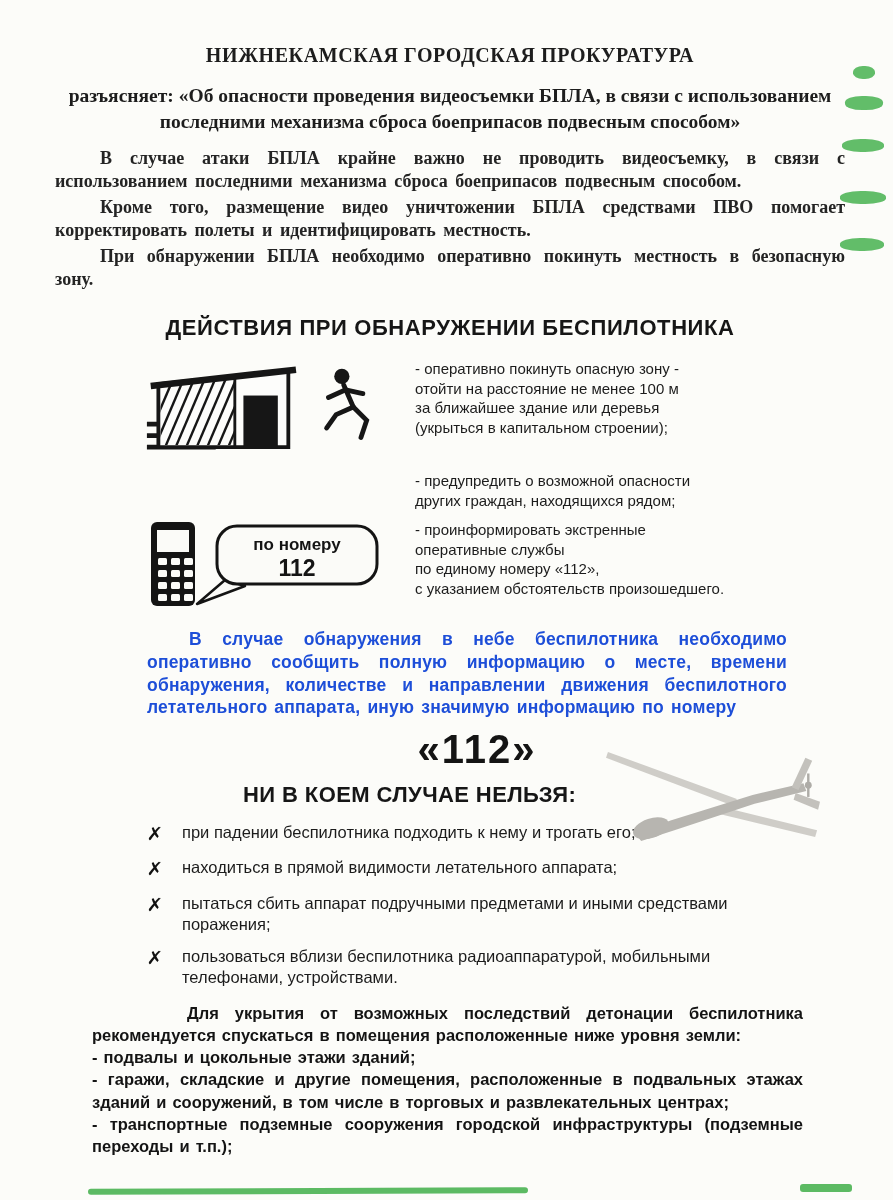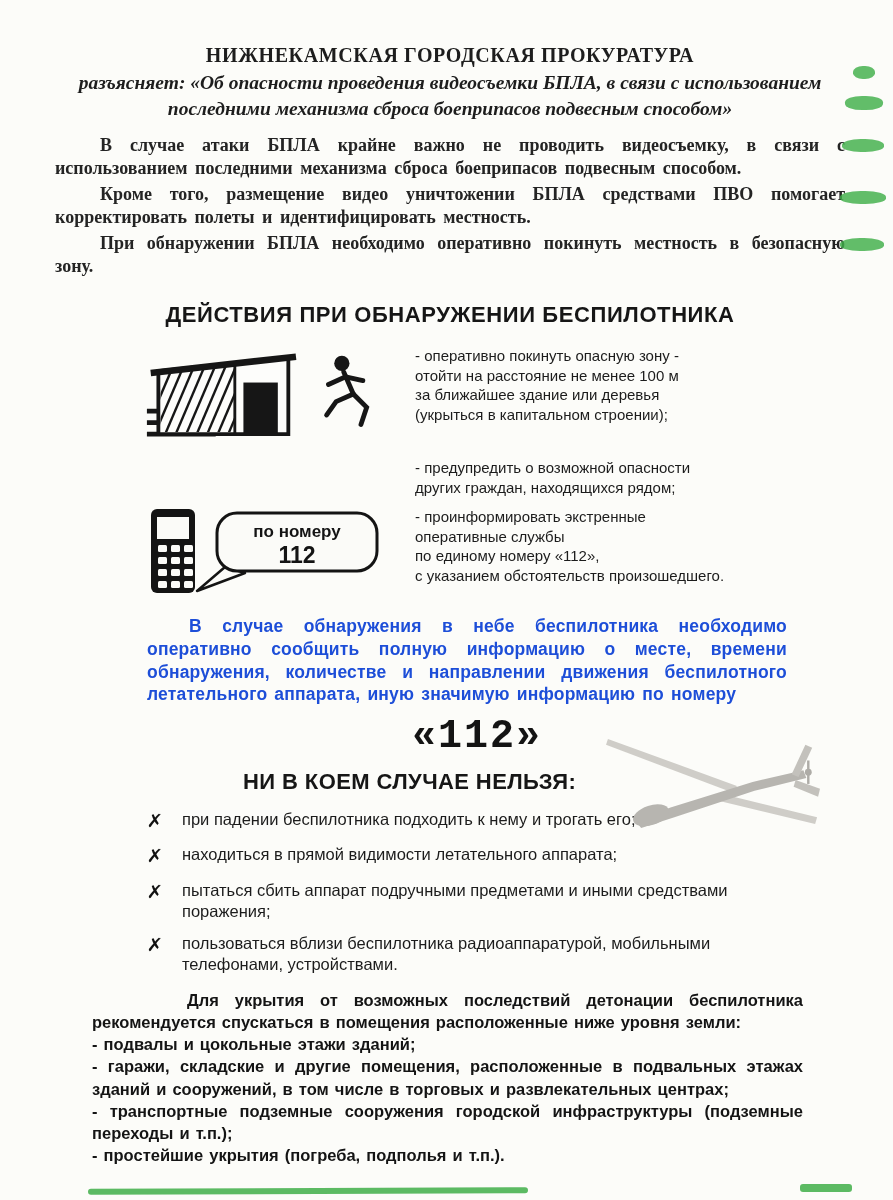--- a/index.html
+++ b/index.html
@@ -11,21 +11,21 @@
     overflow:hidden;
     box-sizing:border-box;
     padding:42px 48px 0 55px;
     color:#242424;
     font-family:"Liberation Serif","DejaVu Serif",serif;
   }
 
   
   .header { text-align:center; font-weight:bold; font-size:19.5px; line-height:1.32; margin-bottom:12px; color:#1d1d1d; }
   .header .org { display:block; letter-spacing:0.6px; font-size:20px; }
-  .header .sub { display:block; margin-top:2px;font-style:italic; }
+  .header .sub { display:block; margin-top:15px; }
 
   
   .intro p { margin:3px 0; text-align:justify; text-indent:45px; font-size:18px; line-height:1.28; word-spacing:3px;font-weight:bold; }
 
   
   .actions-heading {
     font-family:"Liberation Sans","DejaVu Sans",sans-serif;
     font-weight:bold; font-size:22px; text-align:center;
     letter-spacing:0.6px; margin:24px 0 16px; color:#161616;
   }
@@ -37,21 +37,21 @@
   }
 
   
   .report {
     font-family:"Liberation Sans","DejaVu Sans",sans-serif;
     font-weight:bold; font-size:17.5px; line-height:1.3;
     text-align:justify; text-indent:42px; letter-spacing:0.2px;
     margin:14px 58px 0 92px; color:#1d4ed8; word-spacing:2px;
   }
   .report-number {
-    font-family:Liberation Mono, monospace;
+    font-family:Liberation Sans, sans-serif;
     font-weight:bold; font-size:40px; letter-spacing:2px;
     text-align:center; margin:8px 38px 0 92px; color:#141414;
   }
 
   
   .forbidden { position:relative; margin:10px 38px 0 92px; }
   .forbidden-heading {
     font-family:"Liberation Sans","DejaVu Sans",sans-serif;
     font-weight:bold; font-size:22px; letter-spacing:0.4px;
     margin:0 0 14px 96px; color:#161616;
@@ -208,21 +208,20 @@
       <span class="x-mark">✗</span>
       <span>пользоваться вблизи беспилотника радиоаппаратурой, мобильными телефонами, устройствами.</span>
     </div>
   </div>
 
   <div class="shelter">
     <p class="intro-p">Для укрытия от возможных последствий детонации беспилотника рекомендуется спускаться в помещения расположенные ниже уровня земли:</p>
     <p>- подвалы и цокольные этажи зданий;</p>
     <p>- гаражи, складские и другие помещения, расположенные в подвальных этажах зданий и сооружений, в том числе в торговых и развлекательных центрах;</p>
     <p>- транспортные подземные сооружения городской инфраструктуры (подземные переходы и т.п.);</p>
-    <p>- простейшие укрытия (погреба, подполья и т.п.).</p>
   </div>
 
   <div class="gmark" style="left:853px; top:66px;  width:22px; height:13px;"></div>
   <div class="gmark" style="left:845px; top:96px;  width:38px; height:14px;"></div>
   <div class="gmark" style="left:842px; top:139px; width:42px; height:13px;"></div>
   <div class="gmark" style="left:840px; top:191px; width:46px; height:13px;"></div>
   <div class="gmark" style="left:840px; top:238px; width:44px; height:13px;"></div>
   <div class="gline" style="left:88px;  top:1188px; width:440px; height:6px; transform:rotate(-0.2deg);"></div>
   <div class="gline" style="left:800px; top:1184px; width:52px; height:8px;"></div>
 

